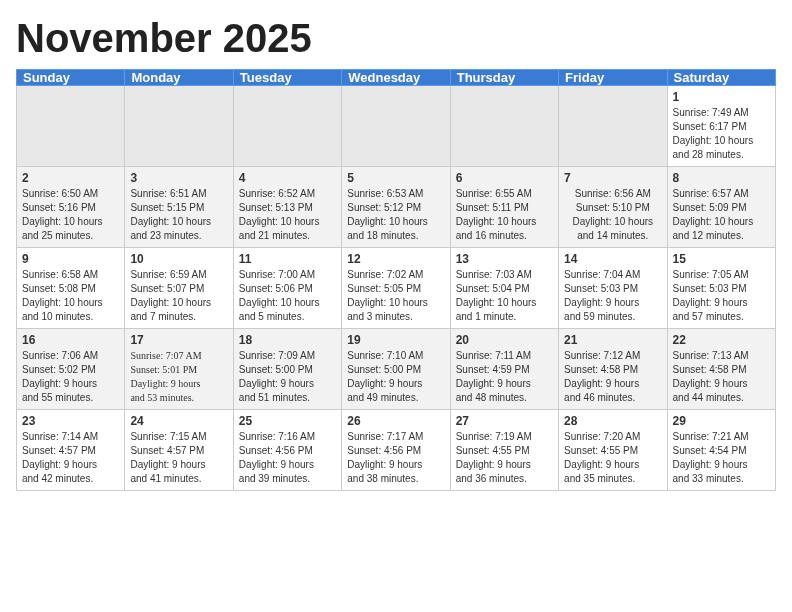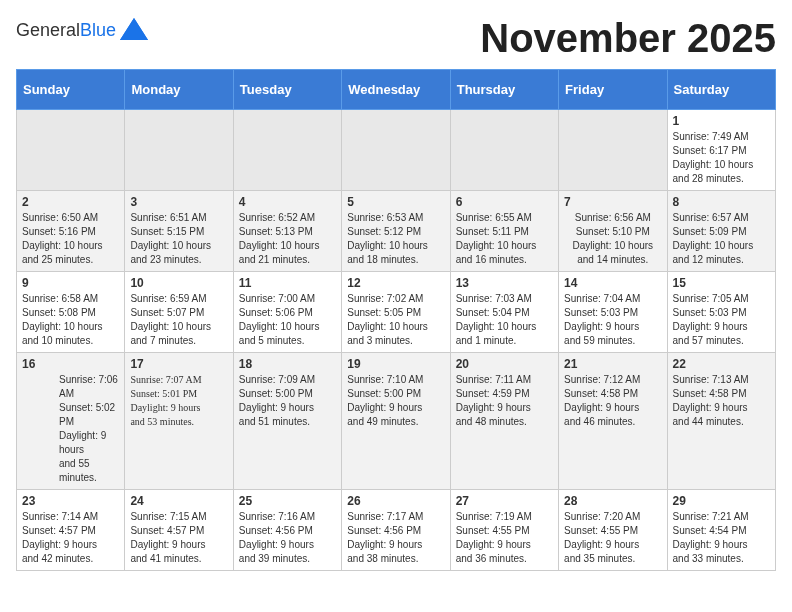--- a/index.html
+++ b/index.html
@@ -48,21 +48,21 @@
       table-layout: fixed;
     }
     thead tr {
       background-color: #3a7bd5;
     }
     thead th {
       color: #fff;
       font-size: 13px;
       font-weight: bold;
       text-align: left;
-      padding: 12px 6px;
+      padding: 0 6px;
       border: 1px solid #5a9be8;
     }
     tbody td {
       border: 1px solid #ccc;
       vertical-align: top;
       padding: 4px 5px;
       font-size: 10px;
       color: #333;
       height: 80px;
     }
@@ -87,33 +87,20 @@
       background-color: #f2f2f2;
     }
     .empty-cell {
       background-color: #e8e8e8 !important;
     }
   </style>
 </head>
 <body>
 
 <div class="header-area">
-  <div class="logo">
-    <div style="display:flex;align-items:center;">
-      <span class="logo-text">
-        <span>General</span><span class="blue">Blue</span>
-      </span>
-      <div style="margin-left:4px; margin-top:2px;">
-        <svg width="28" height="22">
-          <polygon points="0,22 14,0 28,22" fill="#1a73e8"></polygon>
-          <polygon points="0,22 14,0 28,22" fill="#1a73e8"></polygon>
-        </svg>
-      </div>
-    </div>
-  </div>
   <div class="title-area">
     <div class="month-year">November 2025</div>
   </div>
 </div>
 
 <table>
   <thead>
     <tr>
     <th>Sunday</th>
         <th>Monday</th>
@@ -238,21 +225,21 @@
           <span class="day-number">15</span>
           <div class="cell-text" style="white-space: pre-line;">Sunrise: 7:05 AM
 Sunset: 5:03 PM
 Daylight: 9 hours
 and 57 minutes.</div>
         </td>
       </tr>
       <tr>
         <td>
           <span class="day-number">16</span>
-          <div class="cell-text" style="white-space: pre-line; margin-left: 37px;">Sunrise: 7:06 AM
+          <div class="cell-text" style="white-space: pre-line;">Sunrise: 7:06 AM
 Sunset: 5:02 PM
 Daylight: 9 hours
 and 55 minutes.</div>
         </td>
         <td>
           <span class="day-number">17</span>
           <div class="cell-text" style="white-space: pre-line; font-family: Liberation Serif, serif;">Sunrise: 7:07 AM
 Sunset: 5:01 PM
 Daylight: 9 hours
 and 53 minutes.</div>

